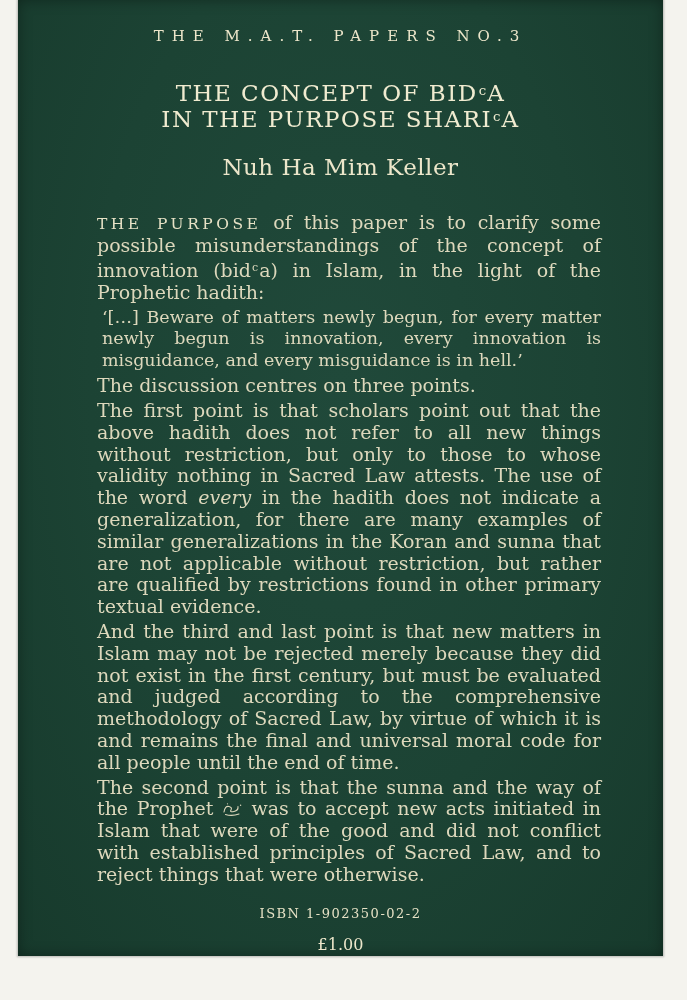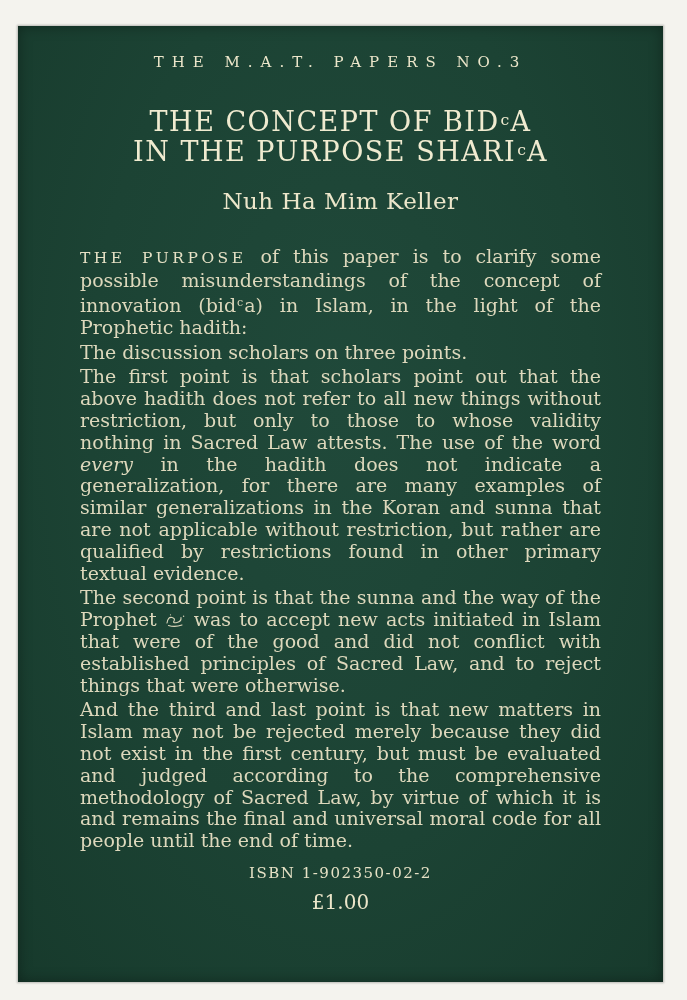--- a/index.html
+++ b/index.html
@@ -3,89 +3,90 @@
 <meta charset="utf-8">
 <style>
   html,body{margin:0;padding:0;}
   body{
     width:687px;height:1000px;
     background:#f4f3ee;
     font-family:"DejaVu Serif","Liberation Serif",serif;
     position:relative;overflow:hidden;
   }
   .cover{
-    position:absolute;left:18px;top:26px;width:645px;height:956px;
+    position:absolute;left:18px;top:0;width:645px;height:956px;
     background:#1c4334;
     background-image:radial-gradient(ellipse at 50% 40%, #20493a 0%, #1c4334 55%, #173a2c 100%);
     box-shadow:0 0 2px 1px rgba(0,0,0,.25), inset 0 0 14px rgba(0,0,0,.35);
     color:#e2ddbf;
     overflow:hidden;
     text-align:center;
   }
   .series{
     padding-top:27px;
     font-size:15px;letter-spacing:8px;color:#ece6ca;
     white-space:nowrap;
   }
   .title{
     margin:36px 0 8px 0;
-    font-size:27px;line-height:1.12;letter-spacing:1.5px;
+    font-size:23px;line-height:1.12;letter-spacing:1.5px;
     font-weight:normal;color:#f0ebd0;
   }
   .title .tline{display:block;}
   sup.ayn{font-size:58%;vertical-align:6px;letter-spacing:0;margin:0 1px;}
   .author{
     margin-top:21px;font-size:23px;color:#ece6ca;letter-spacing:.5px;
   }
   .bodytext{
     margin-top:32px;padding:0 62px;
     text-align:justify;
     font-size:19px;line-height:21.8px;color:#ddd8bc;
   }
-  .bodytext p{margin:0 0 3px 0;}
+  .bodytext p{margin:0 0 3px 17px;}
   .smallcaps{font-size:15.5px;letter-spacing:3.5px;color:#e7e2c6;}
   blockquote{
     margin:2px 0 4px 22px;padding:0;
     font-size:17.5px;line-height:21.5px;
   }
   .honorific svg{vertical-align:-2px;}
-  .isbn{margin-top:12px;font-size:15px;letter-spacing:1.5px;color:#e7e2c6;}
-  .price{margin-top:8px;font-size:20px;color:#ece6ca;}
+  .isbn{margin-top:20px;font-size:13px;letter-spacing:1.5px;color:#e7e2c6;}
+  .price{margin-top:14px;font-size:16px;color:#ece6ca;}
   i{}
 </style>
 </head>
 <body>
 
 <div class="cover">
 
   <div class="series">THE M.A.T. PAPERS NO.3</div>
 
   <h1 class="title">
     <span class="tline"><span>THE CONCEPT OF BID</span><sup class="ayn">c</sup><span>A</span></span>
     <span class="tline"><span>IN THE PURPOSE SHARI</span><sup class="ayn">c</sup><span>A</span></span>
   </h1>
 
   <div class="author">Nuh Ha Mim Keller</div>
 
   <div class="bodytext">
     <p><span class="smallcaps">THE PURPOSE</span><span> of this paper is to clarify some possible misunderstandings of the concept of innovation (bid</span><sup class="ayn">c</sup><span>a) in Islam, in the light of the Prophetic hadith:</span></p>
 
+    <blockquote>‘[…] Beware of matters newly begun, for every matter newly begun is innovation, every innovation is misguidance, and every misguidance is in hell.’</blockquote>
 
-    <p>The discussion scholars on three points.</p>
+    <p>The discussion centres on three points.</p>
 
     <p><span>The first point is that scholars point out that the above hadith does not refer to all new things without restriction, but only to those to whose validity nothing in Sacred Law attests. The use of the word </span><i>every</i><span> in the hadith does not indicate a generalization, for there are many examples of similar generalizations in the Koran and sunna that are not applicable without restriction, but rather are qualified by restrictions found in other primary textual evidence.</span></p>
+
+    <p>And the third and last point is that new matters in Islam may not be rejected merely because they did not exist in the first century, but must be evaluated and judged according to the comprehensive methodology of Sacred Law, by virtue of which it is and remains the final and universal moral code for all people until the end of time.</p>
 
     <p><span>The second point is that the sunna and the way of the Prophet </span><span class="honorific"><svg width="21" height="15" viewBox="0 0 21 15">
             <g fill="none" stroke="#ddd8bc" stroke-width="1.1" stroke-linecap="round">
               <path d="M2 10 Q3 3.5 7 4.5 Q10.5 5.5 9 8 Q7.5 10.5 12 9.5 Q16.5 8.5 16 4.5"></path>
               <path d="M3.5 12.5 Q10 14.5 17 12"></path>
               <circle cx="18.6" cy="3.2" r="0.7" fill="#ddd8bc" stroke="none"></circle>
               <circle cx="5.5" cy="1.8" r="0.6" fill="#ddd8bc" stroke="none"></circle>
             </g>
           </svg></span><span> was to accept new acts initiated in Islam that were of the good and did not conflict with established principles of Sacred Law, and to reject things that were otherwise.</span></p>
-
-    <p>And the third and last point is that new matters in Islam may not be rejected merely because they did not exist in the first century, but must be evaluated and judged according to the comprehensive methodology of Sacred Law, by virtue of which it is and remains the final and universal moral code for all people until the end of time.</p>
   </div>
 
   <div class="isbn">ISBN 1-902350-02-2</div>
   <div class="price">£1.00</div>
 
 </div>
 
 </body></html>

